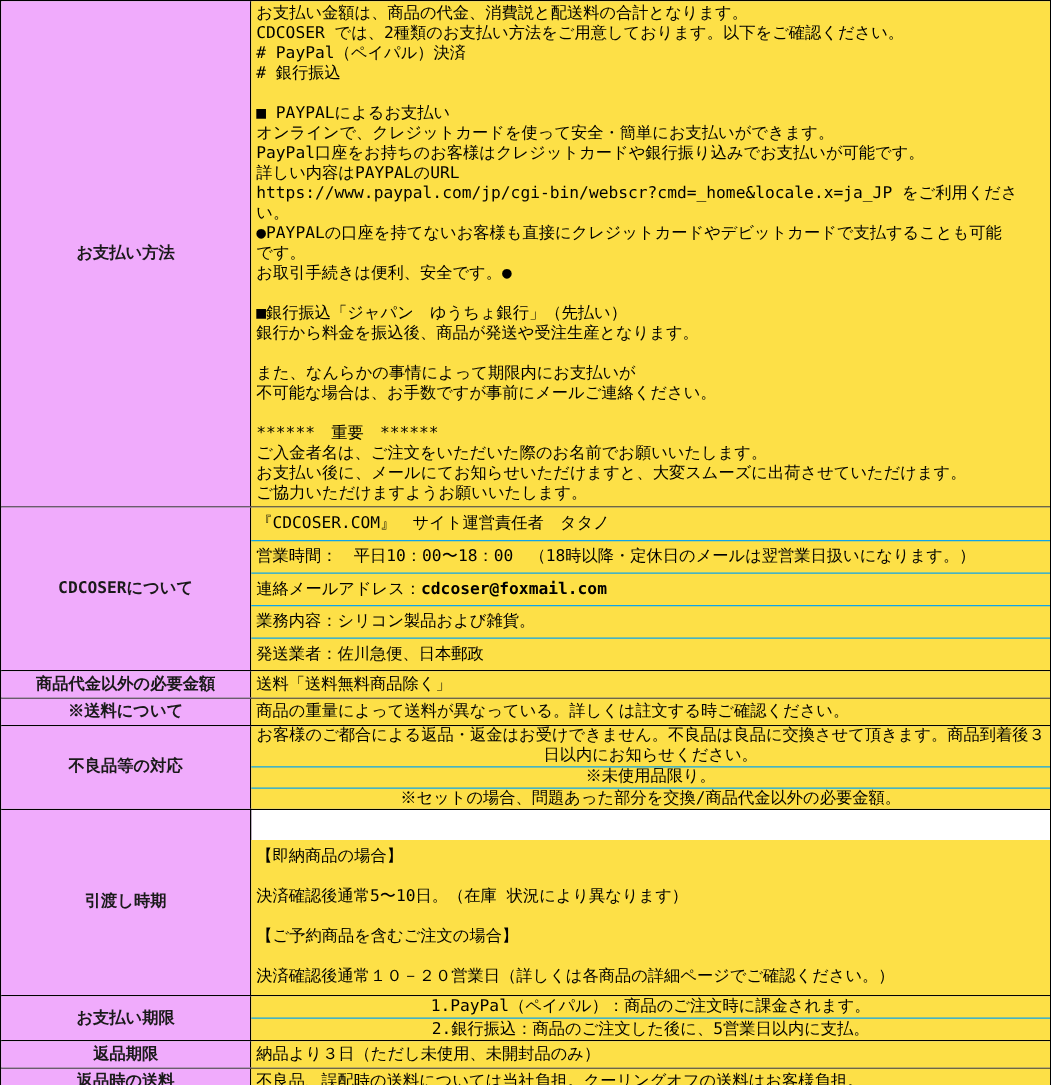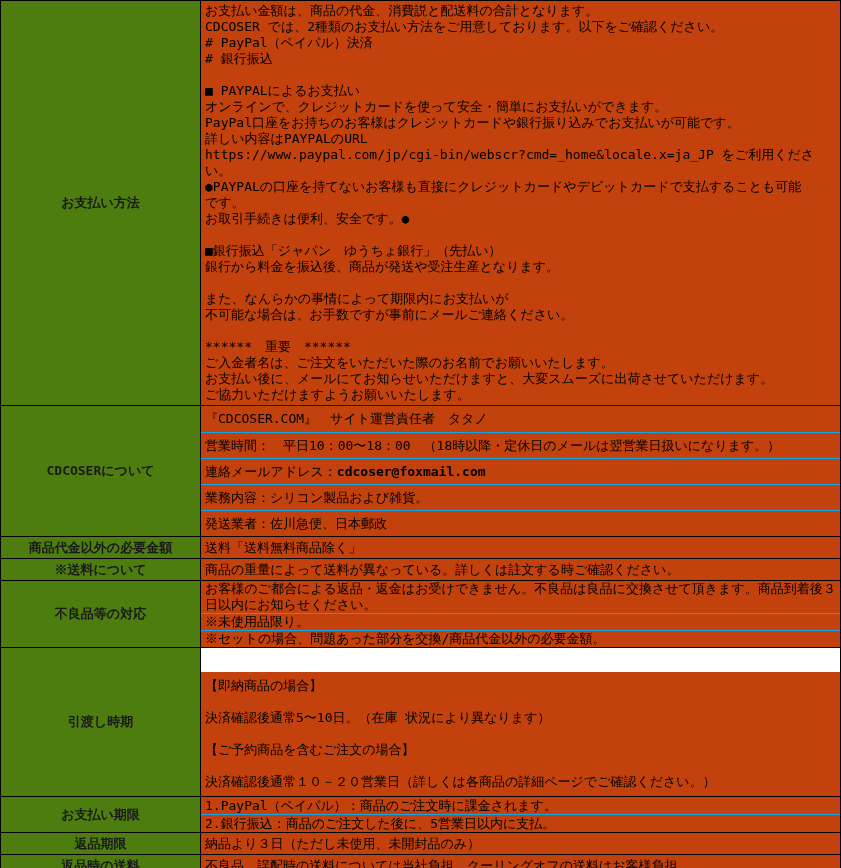--- a/index.html
+++ b/index.html
@@ -13,43 +13,43 @@
   .shop-table {
     width: 841px;
     border: 1px solid #000000;
     border-bottom: 6px solid #000000;
   }
   .trow { display: flex; width: 100%; }
   .trow + .trow { border-top: 1px solid #000000; }
   .hcell {
     flex: 0 0 200px;
     width: 200px;
-    background: #4d7c0f;
+    background: #f0abfc;
     border-right: 1px solid #000000;
     display: flex;
     align-items: center;
     justify-content: center;
     text-align: center;
     font-weight: bold;
     font-size: 13px;
     line-height: 16px;
     color: #1a1a1a;
     padding: 2px;
   }
   .ccell {
     flex: 1 1 auto;
     min-width: 0;
-    background: #c2410c;
+    background: #fde047;
     font-size: 13px;
     line-height: 16px;
   }
   .pre { white-space: pre-wrap; word-break: break-all; }
   .pad { padding: 2px 4px; }
   .delivery-cell { padding: 6px 4px; margin-top: 24px; }
-  .sub { padding: 0 4px; }
+  .sub { padding: 0 4px; text-align: center; }
   .sub + .sub { border-top: 1px solid #0ea5e9; }
   .sub-lg { min-height: 26px; display: flex; align-items: center; flex-wrap: wrap; }
   .sub-sm { min-height: 16px; line-height: 16px; }
   .sub-md { min-height: 17px; line-height: 17px; }
   .single { min-height: 21px; display: flex; align-items: center; padding: 1px 4px; }
   .email { font-weight: bold; }
 </style>
 </head>
 <body>
 

